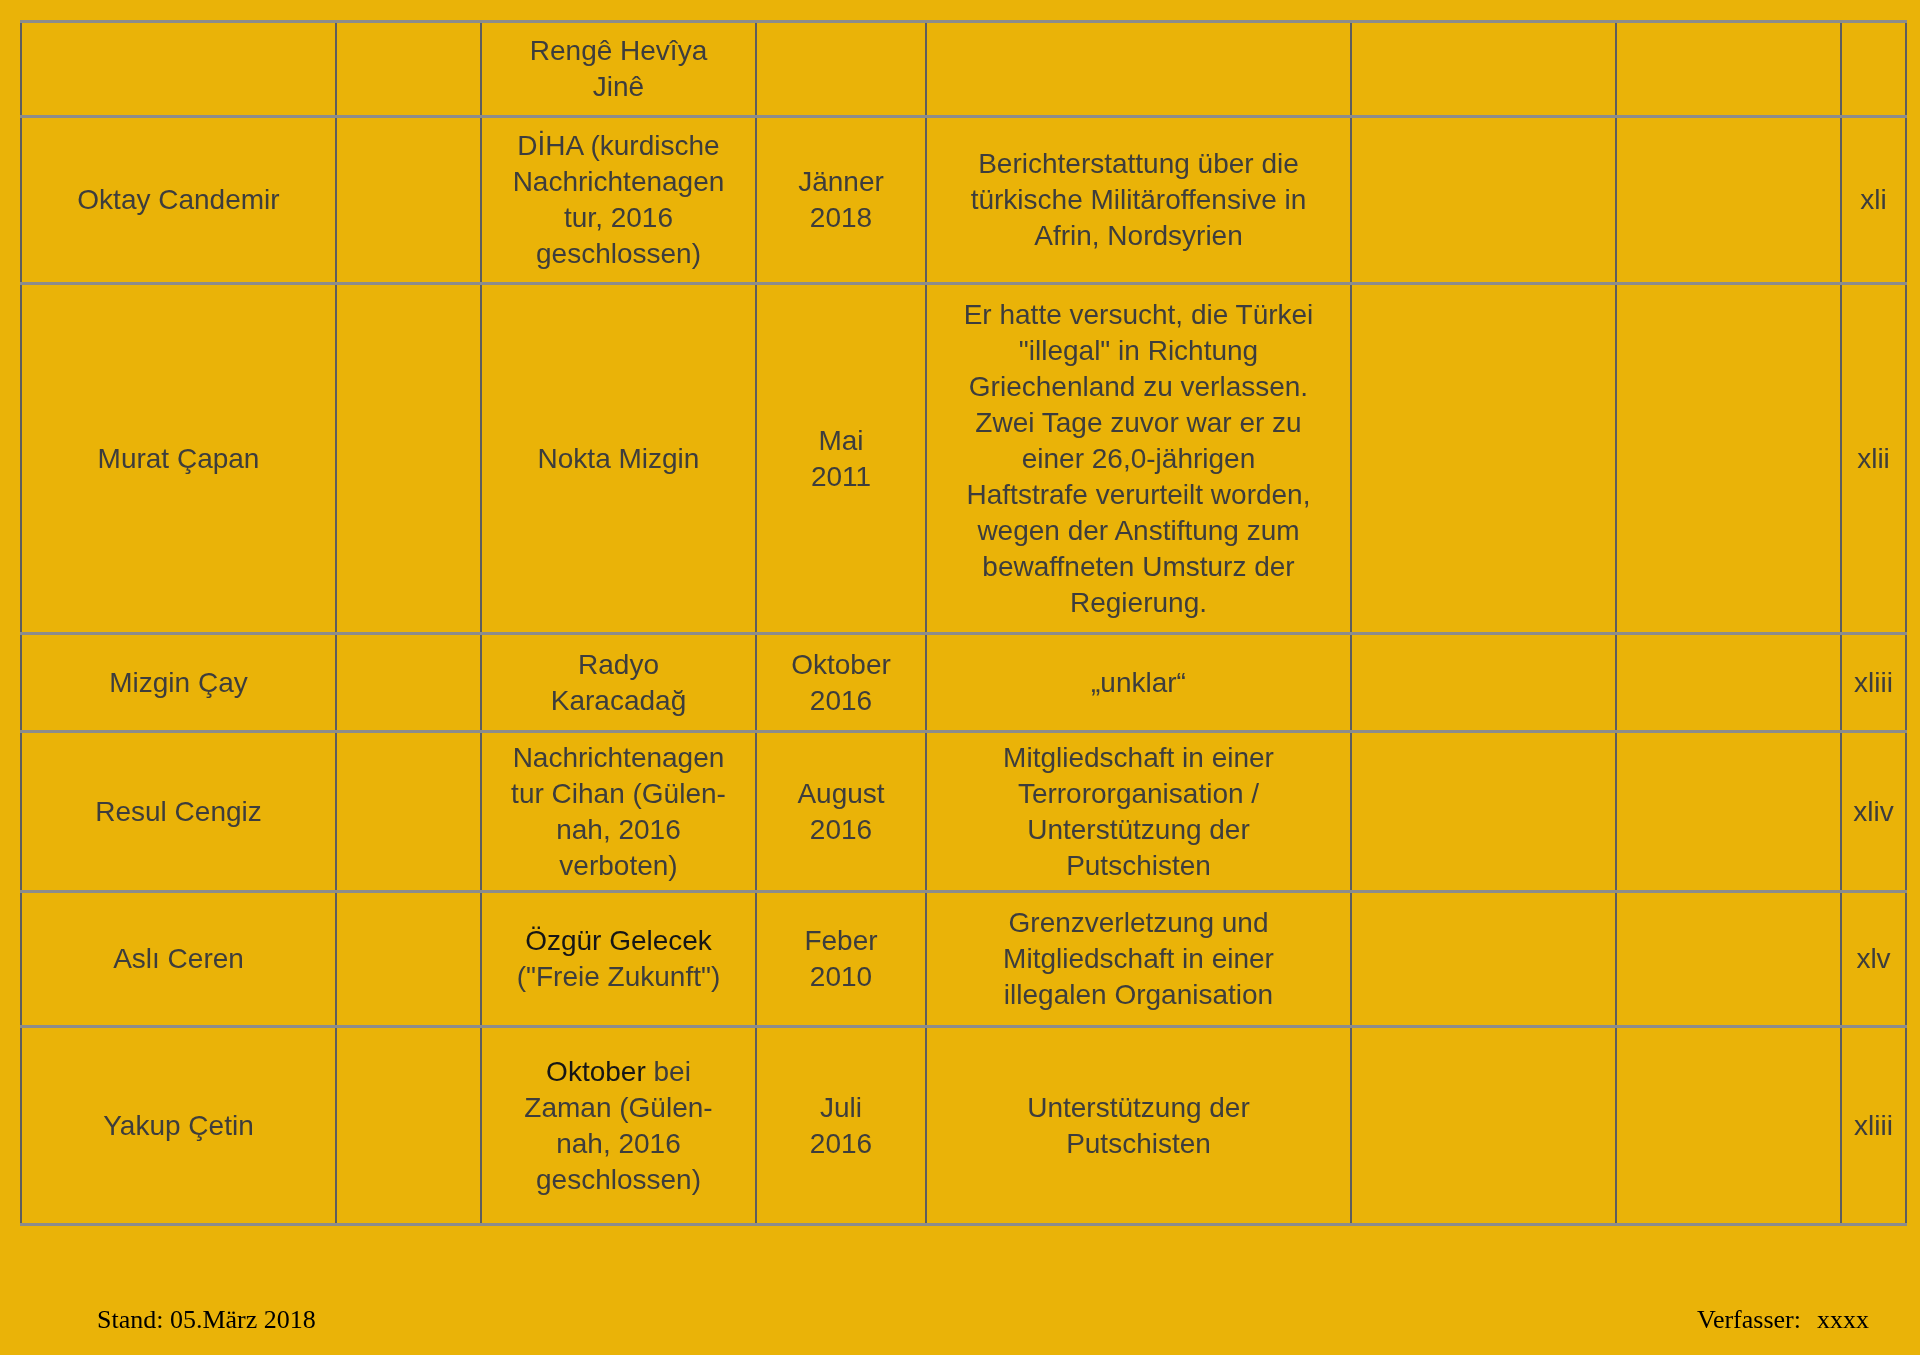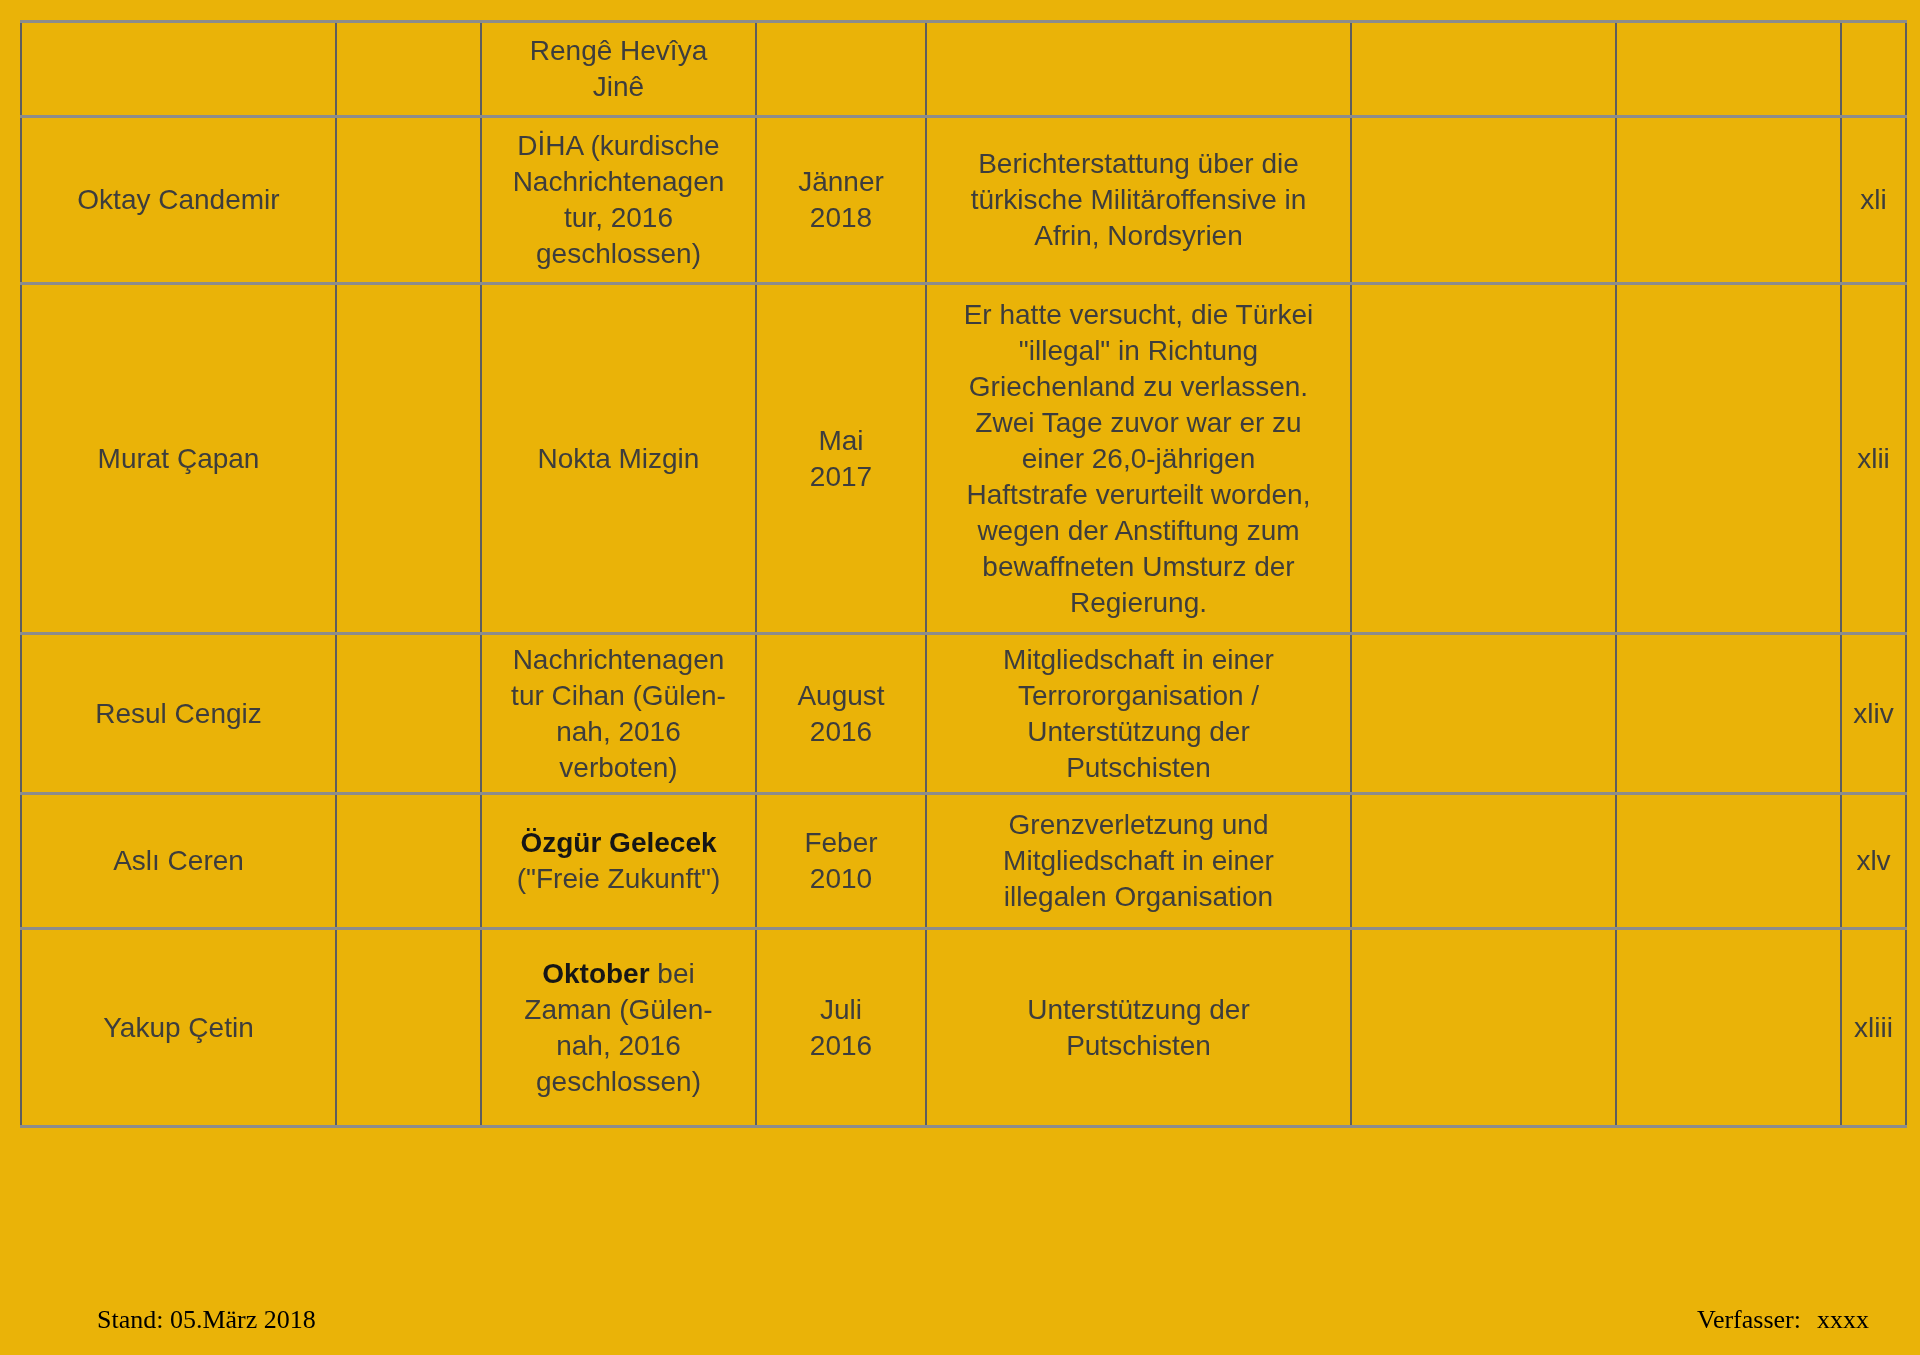--- a/index.html
+++ b/index.html
@@ -48,21 +48,21 @@
 
   td.c-date { color: #0c0c0c; }
   td.black  { color: #0c0c0c; }
   td.c-ref {
     font-size: 18px;
     line-height: 22px;
     color: #333333;
     padding: 2px 2px;
   }
   .mbold {
-    font-weight: 700;
+    font-weight: 400;
     color: #161616;
   }
   .footer-text {
     position: absolute;
     font-family: "Liberation Serif", "DejaVu Serif", serif;
     font-size: 26px;
     line-height: 34px;
     color: #000000;
     white-space: nowrap;
     text-align: right;
@@ -116,35 +116,47 @@
       <td class="c-empty"></td>
       <td class="c-empty"></td>
       <td class="c-ref">xli</td>
     </tr>
 
     <tr class="r2">
       <td class="c-name">Murat Çapan</td>
       <td class="c-empty"></td>
       <td class="c-media"><span class="mbold"></span><span>Nokta Mizgin</span></td>
       <td class="c-date">Mai
-2017</td>
+2011</td>
       <td class="c-reason">Er hatte versucht, die Türkei
 "illegal" in Richtung
 Griechenland zu verlassen.
 Zwei Tage zuvor war er zu
 einer 26,0-jährigen
 Haftstrafe verurteilt worden,
 wegen der Anstiftung zum
 bewaffneten Umsturz der
 Regierung.</td>
       <td class="c-empty"></td>
       <td class="c-empty"></td>
       <td class="c-ref">xlii</td>
     </tr>
 
+    <tr class="r3">
+      <td class="c-name">Mizgin Çay</td>
+      <td class="c-empty"></td>
+      <td class="c-media"><span class="mbold"></span><span>Radyo
+Karacadağ</span></td>
+      <td class="c-date">Oktober
+2016</td>
+      <td class="c-reason black">„unklar“</td>
+      <td class="c-empty"></td>
+      <td class="c-empty"></td>
+      <td class="c-ref">xliii</td>
+    </tr>
 
     <tr class="r4">
       <td class="c-name">Resul Cengiz</td>
       <td class="c-empty"></td>
       <td class="c-media"><span class="mbold"></span><span>Nachrichtenagen
 tur Cihan (Gülen-
 nah, 2016
 verboten)</span></td>
       <td class="c-date">August
 2016</td>

